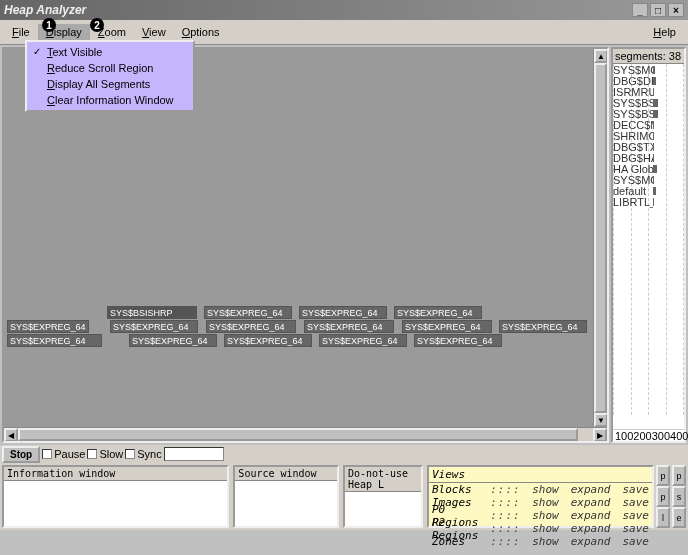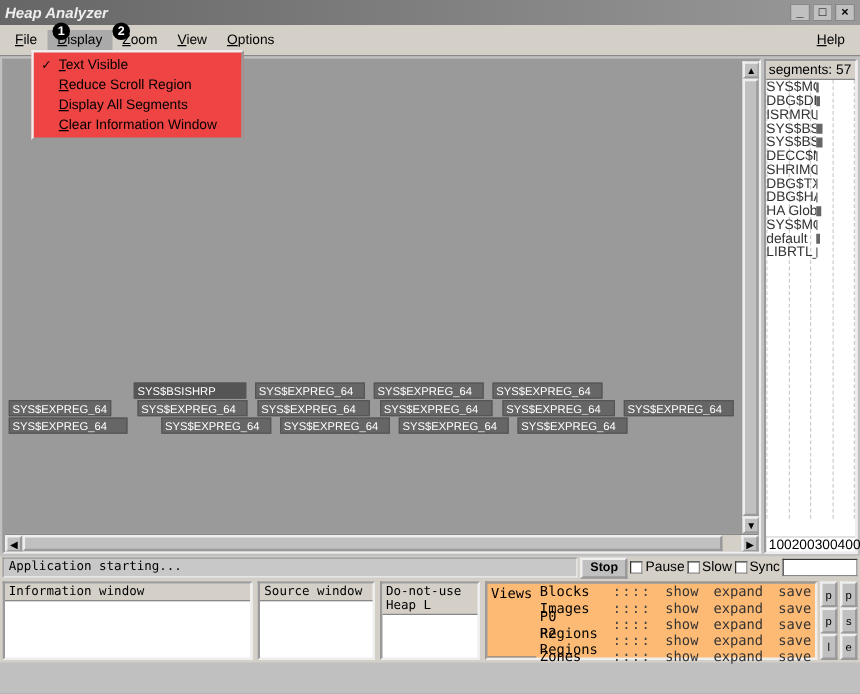--- a/index.html
+++ b/index.html
@@ -9,21 +9,21 @@
 .titlebar .title { flex: 1; font-style: italic; font-size: 12px; }
 .titlebar .ctrl { width: 16px; height: 14px; background: #c0c0c0; border: 1px solid #888; margin-left: 2px; display: flex; align-items: center; justify-content: center; font-size: 10px; color: #000; cursor: pointer; }
 
 .menubar { height: 20px; background: #d4d0c8; border-bottom: 1px solid #888; display: flex; align-items: center; padding: 12px 4px; position: relative; }
 .menubar .menu-item { padding: 2px 8px; cursor: pointer; text-decoration: underline; text-decoration-color: transparent; }
 .menubar .help { margin-left: auto; }
 .menubar .menu-item .u { text-decoration: underline; }
 
 .badge { position: absolute; width: 14px; height: 14px; background: #000; border-radius: 50%; color: #fff; display: flex; align-items: center; justify-content: center; font-size: 10px; font-weight: bold; z-index: 200; }
 
-.dropdown { position: absolute; top: 40px; left: 25px; background: #ef4444; border: 2px outset #eee; z-index: 100; min-width: 170px; padding: 2px; }
+.dropdown { position: absolute; top: 40px; left: 25px; background: #c4b5fd; border: 2px outset #eee; z-index: 100; min-width: 170px; padding: 2px; }
 .dropdown .item { padding: 2px 6px 2px 18px; cursor: pointer; position: relative; }
 .dropdown .item .u { text-decoration: underline; }
 .dropdown .item.checked::before { content: '✓'; position: absolute; left: 4px; top: 2px; font-size: 10px; }
 
 .main { display: flex; height: 400px; }
 .heapview { flex: 1; background: #9a9a9a; position: relative; border: 2px inset #eee; margin: 2px; overflow: hidden; }
 .heapview .scrollbar-h { position: absolute; bottom: 0; left: 0; right: 0; height: 14px; background: #d4d0c8; border-top: 1px solid #888; }
 .heapview .scrollbar-v { position: absolute; top: 0; right: 0; bottom: 14px; width: 14px; background: #d4d0c8; border-left: 1px solid #888; }
 .heapview .scrollbar-h .thumb, .heapview .scrollbar-v .thumb { background:#c0c0c0; border:2px outset #eee; position:absolute; }
 .heapview .scrollbar-h .thumb { left:14px; top:0; bottom:0; width:560px; }
@@ -50,21 +50,21 @@
 .statusrow .chk { display:flex; align-items:center; gap:2px; font-size:10px; }
 .statusrow .chk .box { width:10px; height:10px; border:1px inset #888; background:#fff; }
 .statusrow .sync-input { width:60px; height:14px; background:#fff; border:1px inset #888; }
 
 .lower { display:flex; height: 67px; background:#d4d0c8; }
 .lower .pane { border:2px inset #eee; margin:2px; background:#fff; display:flex; flex-direction:column; }
 .lower .pane .title { background:#d4d0c8; font-size:10px; padding:1px 3px; border-bottom:1px solid #888; font-family:monospace; }
 .lower .pane.info { flex:2.2; }
 .lower .pane.src { flex:1; }
 .lower .pane.dnt { width:80px; }
-.lower .views { flex:1.5; border:2px inset #eee; margin:2px; background:#fdba74; display:flex; flex-direction:row; font-size:9px; }
+.lower .views { flex:1.5; border:2px inset #eee; margin:2px; background:#fef9c3; display:flex; flex-direction:column; font-size:9px;font-style:italic; }
 .lower .views .hdr { padding:1px 3px; font-family:monospace; border-bottom:1px solid #888; }
 .lower .views .vrow { display:flex; align-items:center; padding:0 3px; gap:12px; height:13px; }
 .lower .views .vrow .name { flex:1; font-family:monospace; }
 .lower .views .vrow .dots { width:30px; font-family:monospace; letter-spacing:1px; color:#444; }
 .lower .views .vrow .act { font-family:monospace; color:#333; }
 .lower .side-letters { width:14px; margin:2px 2px 2px 0; display:flex; flex-direction:column; }
 .lower .side-letters .cell { flex:1; border:2px outset #eee; background:#c0c0c0; display:flex; align-items:center; justify-content:center; font-size:9px; cursor:pointer; }
 
 </style>
 </head>
@@ -119,21 +119,21 @@
       <div class="segblock" style="left: 398px; top: 271px; width: 90px;">SYS$EXPREG_64</div>
       <div class="segblock" style="left: 495px; top: 271px; width: 88px;">SYS$EXPREG_64</div>
       <div class="segblock" style="left: 3px; top: 285px; width: 95px;">SYS$EXPREG_64</div>
       <div class="segblock" style="left: 125px; top: 285px; width: 88px;">SYS$EXPREG_64</div>
       <div class="segblock" style="left: 220px; top: 285px; width: 88px;">SYS$EXPREG_64</div>
       <div class="segblock" style="left: 315px; top: 285px; width: 88px;">SYS$EXPREG_64</div>
       <div class="segblock" style="left: 410px; top: 285px; width: 88px;">SYS$EXPREG_64</div>
     </div>
   <div class="segments-panel">
     <div class="header">
-      <span>segments: 57</span>
+      <span>segments: 38</span>
       
     </div>
     <div class="body">
       <div class="grid" id="seg-grid">
           <div class="gline" style="left: 0px;"></div>
           <div class="gline" style="left: 17.5px;"></div>
           <div class="gline" style="left: 35px;"></div>
           <div class="gline" style="left: 52.5px;"></div>
           <div class="gline" style="left: 70px;"></div>
         </div>
@@ -196,21 +196,20 @@
     <div class="axis" id="seg-axis">
         <span>100</span>
         <span>200</span>
         <span>300</span>
         <span>400</span>
       </div>
   </div>
 </div>
 
 <div class="statusrow">
-  <div class="status-box">Application starting...</div>
   <div class="btn">Stop</div>
   <div class="chk">
       <div class="box"></div>
       <span>Pause</span>
     </div>
   <div class="chk">
       <div class="box"></div>
       <span>Slow</span>
     </div>
   <div class="chk">

